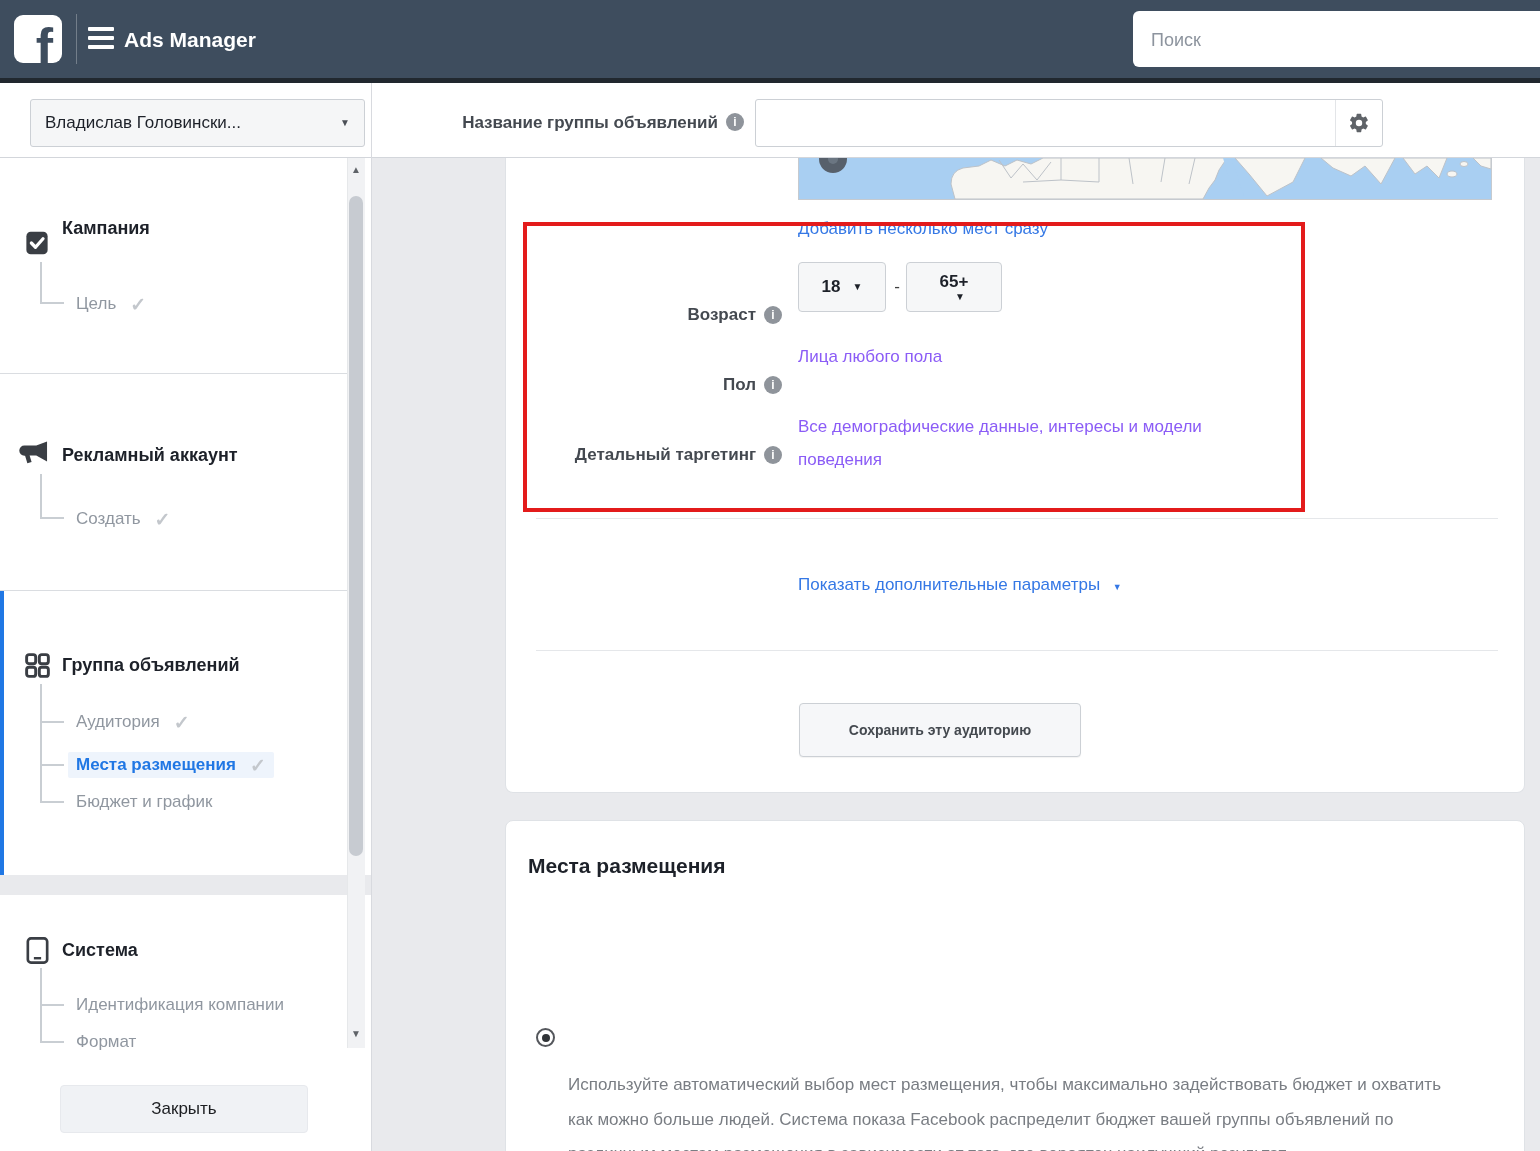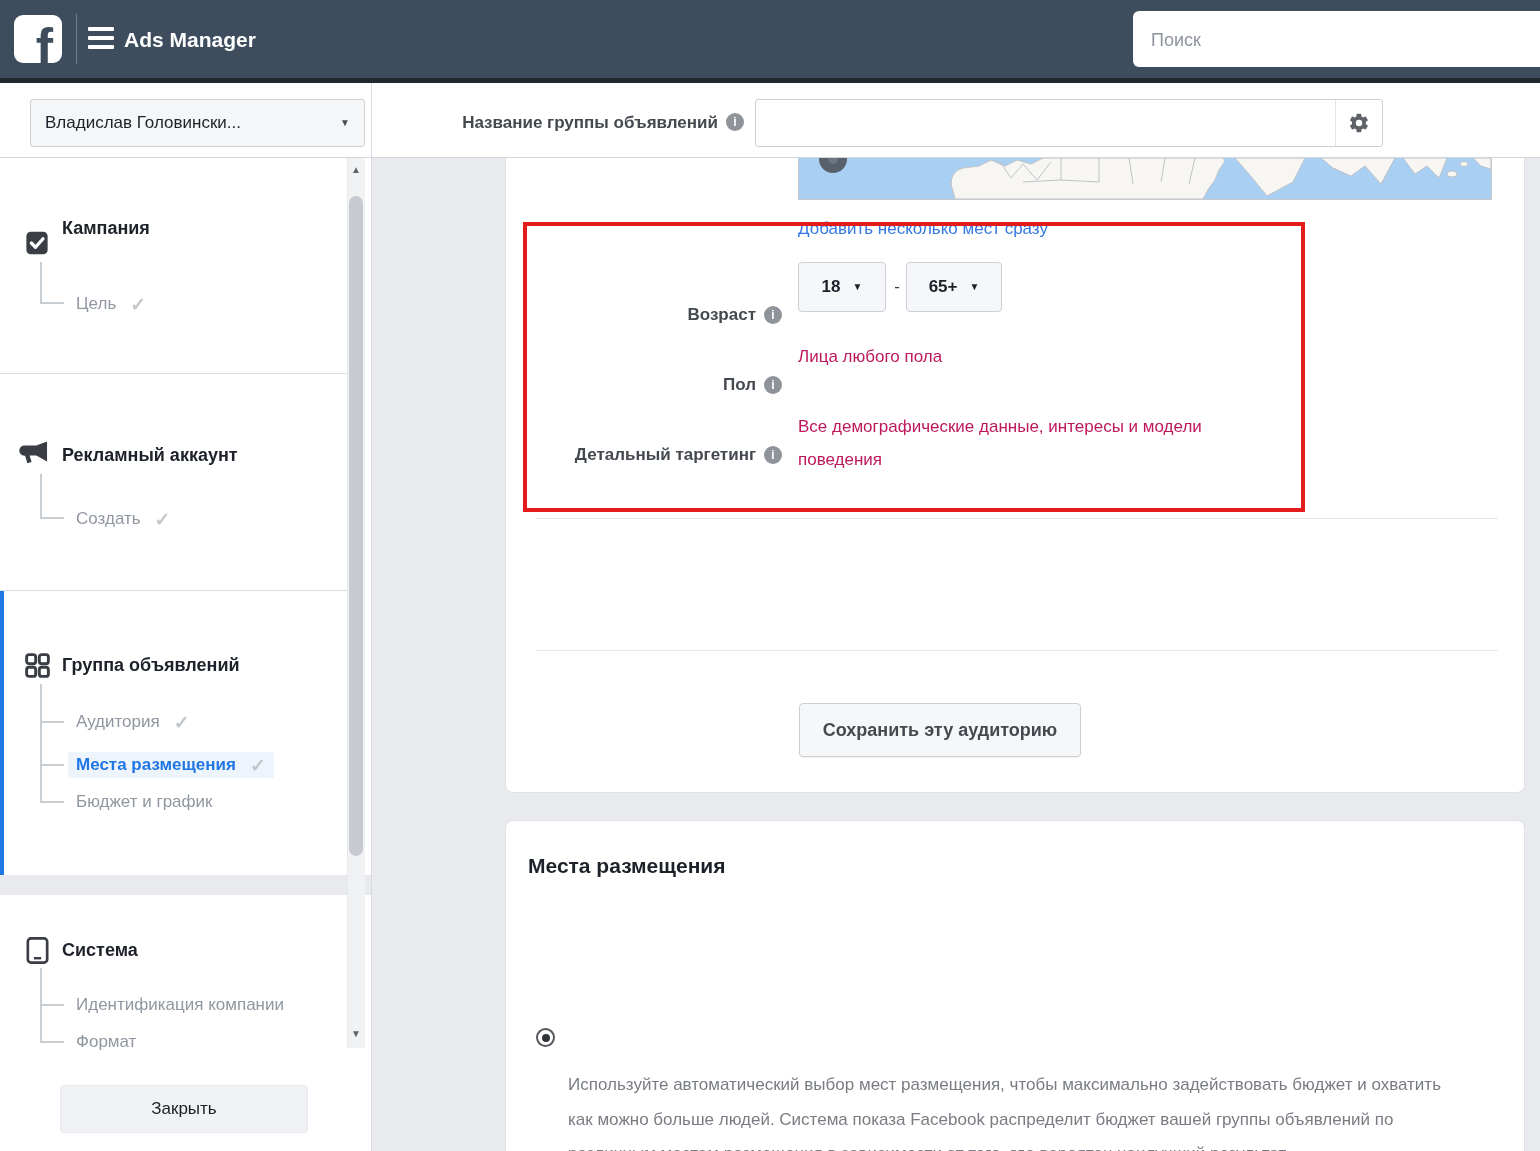--- a/index.html
+++ b/index.html
@@ -61,24 +61,24 @@
   .map{left:798px;top:158px;width:694px;height:42px;border:1px solid #c6cacf;border-top:0;box-sizing:border-box;overflow:hidden;cursor:pointer;}
   .blue-link{color:#3578e5;font-size:17px;height:26px;line-height:26px;cursor:pointer;white-space:nowrap;}
   .blue-link .caret{color:#3578e5;margin-left:8px;font-size:9px;}
   .red-box{left:523px;top:222px;width:782px;height:290px;border:4px solid #e31b1b;box-sizing:border-box;z-index:40;pointer-events:none;}
   .form-label{width:262px;height:26px;display:flex;align-items:center;justify-content:flex-end;
      font-size:17px;font-weight:700;color:#444950;white-space:nowrap;margin-top:28px;}
   .form-label .info-dot{margin-left:8px;}
   .age-btn{height:50px;background:#f6f7f8;border:1px solid #ccd0d5;border-radius:4px;box-sizing:border-box;
      display:flex;align-items:center;justify-content:center;font-size:17px;font-weight:700;color:#1d2129;cursor:pointer;}
   .age-btn .caret{margin-left:12px;color:#1d2129;}
-  .value-text{font-size:17px;color:#be185d;line-height:33px;}
+  .value-text{font-size:17px;color:#8b5cf6;line-height:33px;}
   .hdivider{height:1px;background:#e5e7ea;}
   .save-btn{left:799px;top:703px;width:282px;height:54px;background:#f6f7f9;border:1px solid #ccd0d5;border-radius:4px;
-     box-sizing:border-box;text-align:center;line-height:52px;font-size:18px;font-weight:700;color:#44494f;cursor:pointer;
+     box-sizing:border-box;text-align:center;line-height:52px;font-size:14px;font-weight:700;color:#44494f;cursor:pointer;
      box-shadow:0 1px 1px rgba(0,0,0,.05);}
   .card2-title{left:528px;top:852px;font-size:21px;font-weight:700;color:#1d2129;height:28px;line-height:28px;}
   .card2-sub{left:528px;top:886px;font-size:17px;color:#8d949e;height:24px;line-height:24px;}
   .radio-outer{left:536px;top:1028px;width:19px;height:19px;border:2px solid #54575c;border-radius:50%;
      box-sizing:border-box;background:#fff;cursor:pointer;}
   .radio-outer i{position:absolute;left:3.5px;top:3.5px;width:8px;height:8px;border-radius:50%;background:#303337;}
   .radio-label{left:568px;top:1026px;height:26px;line-height:26px;font-size:17px;font-weight:700;color:#1d2129;cursor:pointer;}
   .radio-desc{left:568px;top:1068px;width:900px;font-size:17px;color:#797d83;line-height:34.5px;}
 </style>
 </head>
@@ -237,39 +237,43 @@
 
   <div class="abs form-label" style="left:520px;top:274px;">
     <span>Возраст</span>
     <span class="info-dot">i</span>
   </div>
   <div class="abs age-btn" style="left:798px;top:262px;width:88px;">
     <span>18</span>
     <span class="caret">▼</span>
   </div>
   <div class="abs" style="left:888px;top:274px;width:18px;height:26px;line-height:26px;text-align:center;font-size:17px;color:#404040;">-</div>
-  <div class="abs age-btn" style="left:906px;top:262px;width:96px;">
+  <div class="abs age-btn" style="left:906px;top:262px;width:96px;flex-direction:column;">
     <span>65+</span>
     <span class="caret">▼</span>
   </div>
 
   <div class="abs form-label" style="left:520px;top:344px;">
     <span>Пол</span>
     <span class="info-dot">i</span>
   </div>
   <div class="abs value-text" style="left:798px;top:344px;height:26px;line-height:26px;">Лица любого пола</div>
 
   <div class="abs form-label" style="left:520px;top:414px;">
     <span>Детальный таргетинг</span>
     <span class="info-dot">i</span>
   </div>
   <div class="abs value-text" style="left:798px;top:410px;width:455px;">Все демографические данные, интересы и модели поведения</div>
 
   <div class="abs hdivider" style="left:536px;top:518px;width:962px;"></div>
 
+  <div class="abs blue-link" style="left:798px;top:572px;">
+    <span>Показать дополнительные параметры</span>
+    <span class="caret">▼</span>
+  </div>
 
   <div class="abs hdivider" style="left:536px;top:650px;width:962px;"></div>
 
   <div class="abs save-btn">Сохранить эту аудиторию</div>
 
   <div class="abs card2"></div>
   <div class="abs card2-title">Места размещения</div>
 
   <div class="abs radio-outer">
       <i></i>

